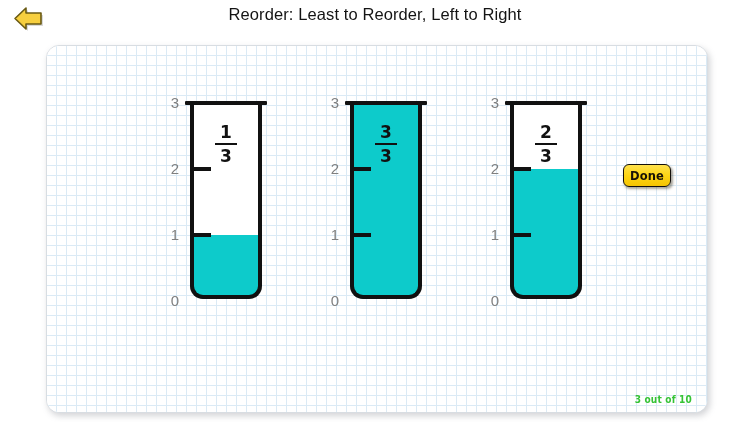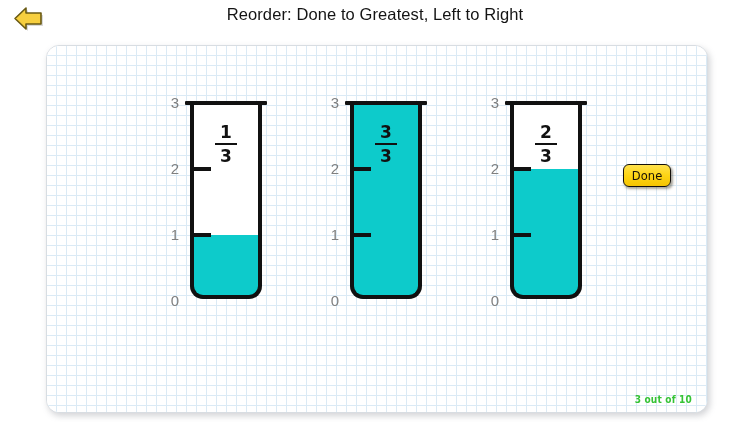--- a/index.html
+++ b/index.html
@@ -176,21 +176,21 @@
     border: 1.6px solid #14100a;
     border-radius: 6px;
     box-shadow: 1.5px 2px 2.5px rgba(60,55,35,0.45);
     cursor: pointer;
     display: flex;
     align-items: center;
     justify-content: center;
   }
   #done-label {
     font-size: 11.5px;
-    font-weight: normal;
+    font-weight: bold;
     color: #191207;
     font-family: "DejaVu Sans", sans-serif;
     letter-spacing: 0.1px;
   }
 
   
   #score-indicator {
     position: absolute;
     right: 15px;
     bottom: 7px;
@@ -208,21 +208,21 @@
 
   <div id="back-button">
     <svg width="36" height="28" viewBox="0 0 36 28">
       <g transform="translate(2,2)">
         <path d="M12 0 L12 5 L27 5 L27 16 L12 16 L12 21 L1 10.5 Z" fill="#b9b9b9" opacity="0.55" transform="translate(2,2)"></path>
         <path d="M12 0 L12 5 L27 5 L27 16 L12 16 L12 21 L1 10.5 Z" fill="#f7cf3f" stroke="#6a5a13" stroke-width="1.6" stroke-linejoin="round"></path>
       </g>
     </svg>
   </div>
 
-  <div id="page-title">Reorder: Done to Greatest, Left to Right</div>
+  <div id="page-title">Reorder: Least to Reorder, Left to Right</div>
 </div>
 
 <div id="activity-card">
   <div id="grid-background"></div>
 
   <div class="tube-unit" style="left:110px;">
     <div class="tube-scale">
       <div class="tick-label" style="top:1px;">3</div>
       <div class="tick-label" style="top:67px;">2</div>
       <div class="tick-label" style="top:133px;">1</div>

